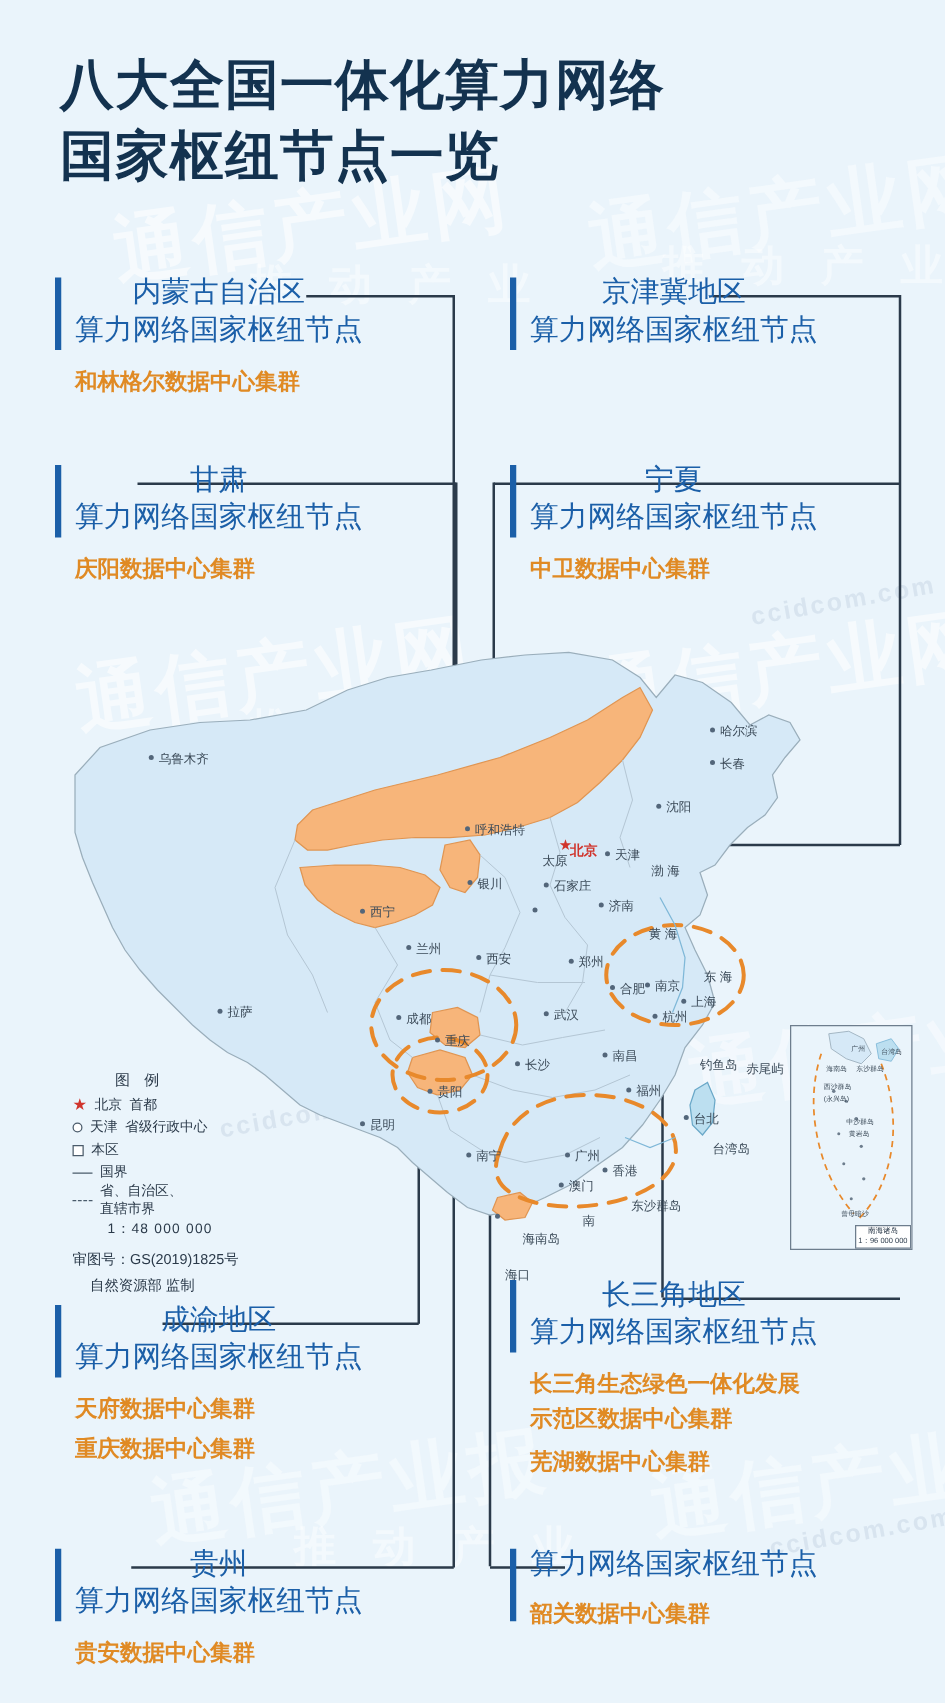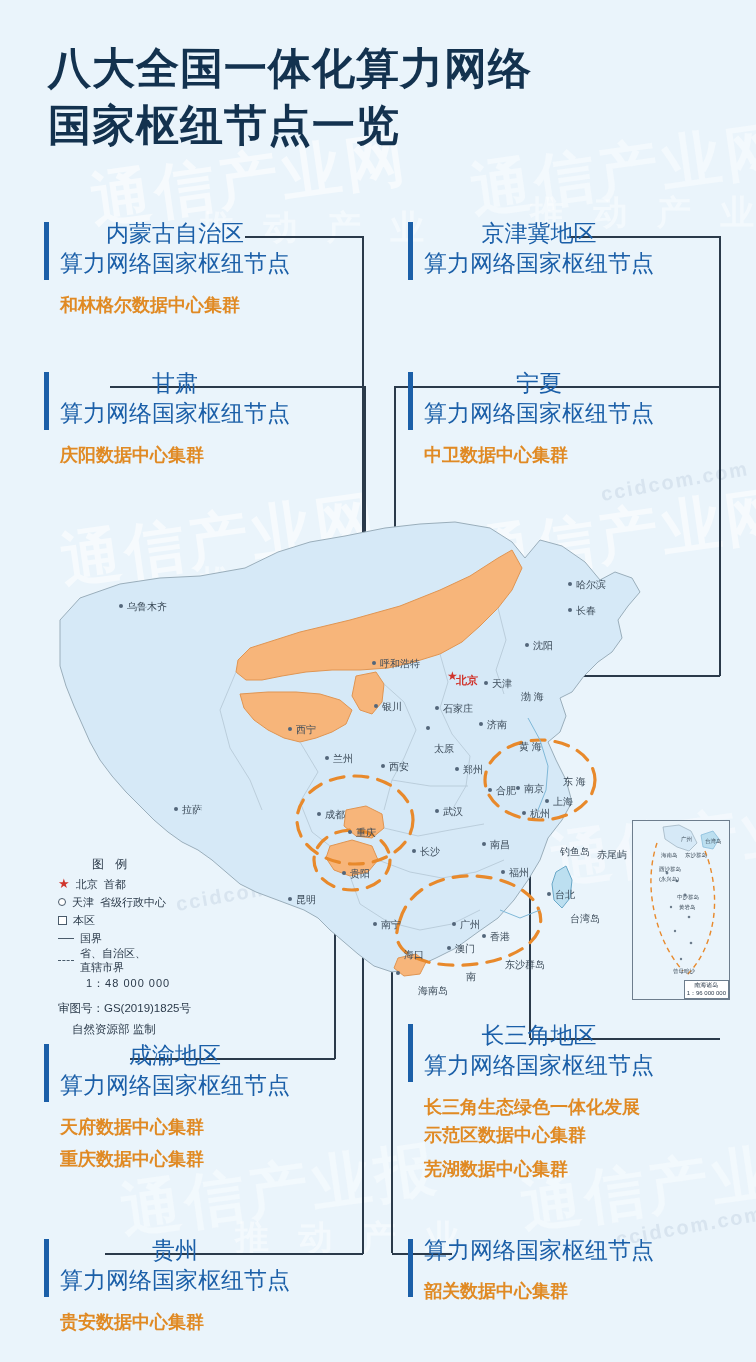--- a/index.html
+++ b/index.html
@@ -185,21 +185,21 @@
     <span class="citydot" style="left: 525px; top: 643px;"></span>
     <span class="citylbl" style="left: 380px; top: 657px;">呼和浩特</span>
     <span class="citydot" style="left: 372px; top: 661px;"></span>
     <span class="citylbl" style="left: 382px; top: 700px;">银川</span>
     <span class="citydot" style="left: 374px; top: 704px;"></span>
     <span class="citylbl cap-city" style="left: 456px; top: 673px;">北京</span>
     <span class="citylbl" style="left: 492px; top: 677px;">天津</span>
     <span class="citydot" style="left: 484px; top: 681px;"></span>
     <span class="citylbl" style="left: 443px; top: 702px;">石家庄</span>
     <span class="citydot" style="left: 435px; top: 706px;"></span>
-    <span class="citylbl" style="left: 434px; top: 742px;">太原</span>
+    <span class="citylbl" style="left: 434px; top: 682px;">太原</span>
     <span class="citydot" style="left: 426px; top: 726px;"></span>
     <span class="citylbl" style="left: 487px; top: 718px; font-family: Liberation Serif, serif;">济南</span>
     <span class="citydot" style="left: 479px; top: 722px;"></span>
     <span class="citylbl" style="left: 296px; top: 723px;">西宁</span>
     <span class="citydot" style="left: 288px; top: 727px;"></span>
     <span class="citylbl" style="left: 333px; top: 752px;">兰州</span>
     <span class="citydot" style="left: 325px; top: 756px;"></span>
     <span class="citylbl" style="left: 389px; top: 760px;">西安</span>
     <span class="citydot" style="left: 381px; top: 764px;"></span>
     <span class="citylbl" style="left: 463px; top: 763px;">郑州</span>
@@ -233,21 +233,21 @@
     <span class="citylbl" style="left: 381px; top: 918px;">南宁</span>
     <span class="citydot" style="left: 373px; top: 922px;"></span>
     <span class="citylbl" style="left: 460px; top: 918px;">广州</span>
     <span class="citydot" style="left: 452px; top: 922px;"></span>
     <span class="citylbl" style="left: 490px; top: 930px;">香港</span>
     <span class="citydot" style="left: 482px; top: 934px;"></span>
     <span class="citylbl" style="left: 455px; top: 942px;">澳门</span>
     <span class="citydot" style="left: 447px; top: 946px;"></span>
     <span class="citylbl" style="left: 182px; top: 803px;">拉萨</span>
     <span class="citydot" style="left: 174px; top: 807px;"></span>
-    <span class="citylbl" style="left: 404px; top: 948px; text-align: center;">海口</span>
+    <span class="citylbl" style="left: 404px; top: 1013px; text-align: center;">海口</span>
     <span class="citydot" style="left: 396px; top: 971px;"></span>
     <span class="citylbl" style="left: 560px; top: 845px;">钓鱼岛</span>
     <span class="citylbl" style="left: 597px; top: 848px;">赤尾屿</span>
     <span class="citylbl" style="left: 570px; top: 912px;">台湾岛</span>
     <span class="citylbl" style="left: 418px; top: 984px;">海南岛</span>
     <span class="citylbl" style="left: 505px; top: 958px;">东沙群岛</span>
     <span class="citylbl" style="left: 466px; top: 970px;">南</span>
     <span class="citylbl" style="left: 519px; top: 740px;">黄 海</span>
     <span class="citylbl" style="left: 521px; top: 690px;">渤 海</span>
     <span class="citylbl" style="left: 563px; top: 775px;">东 海</span>

